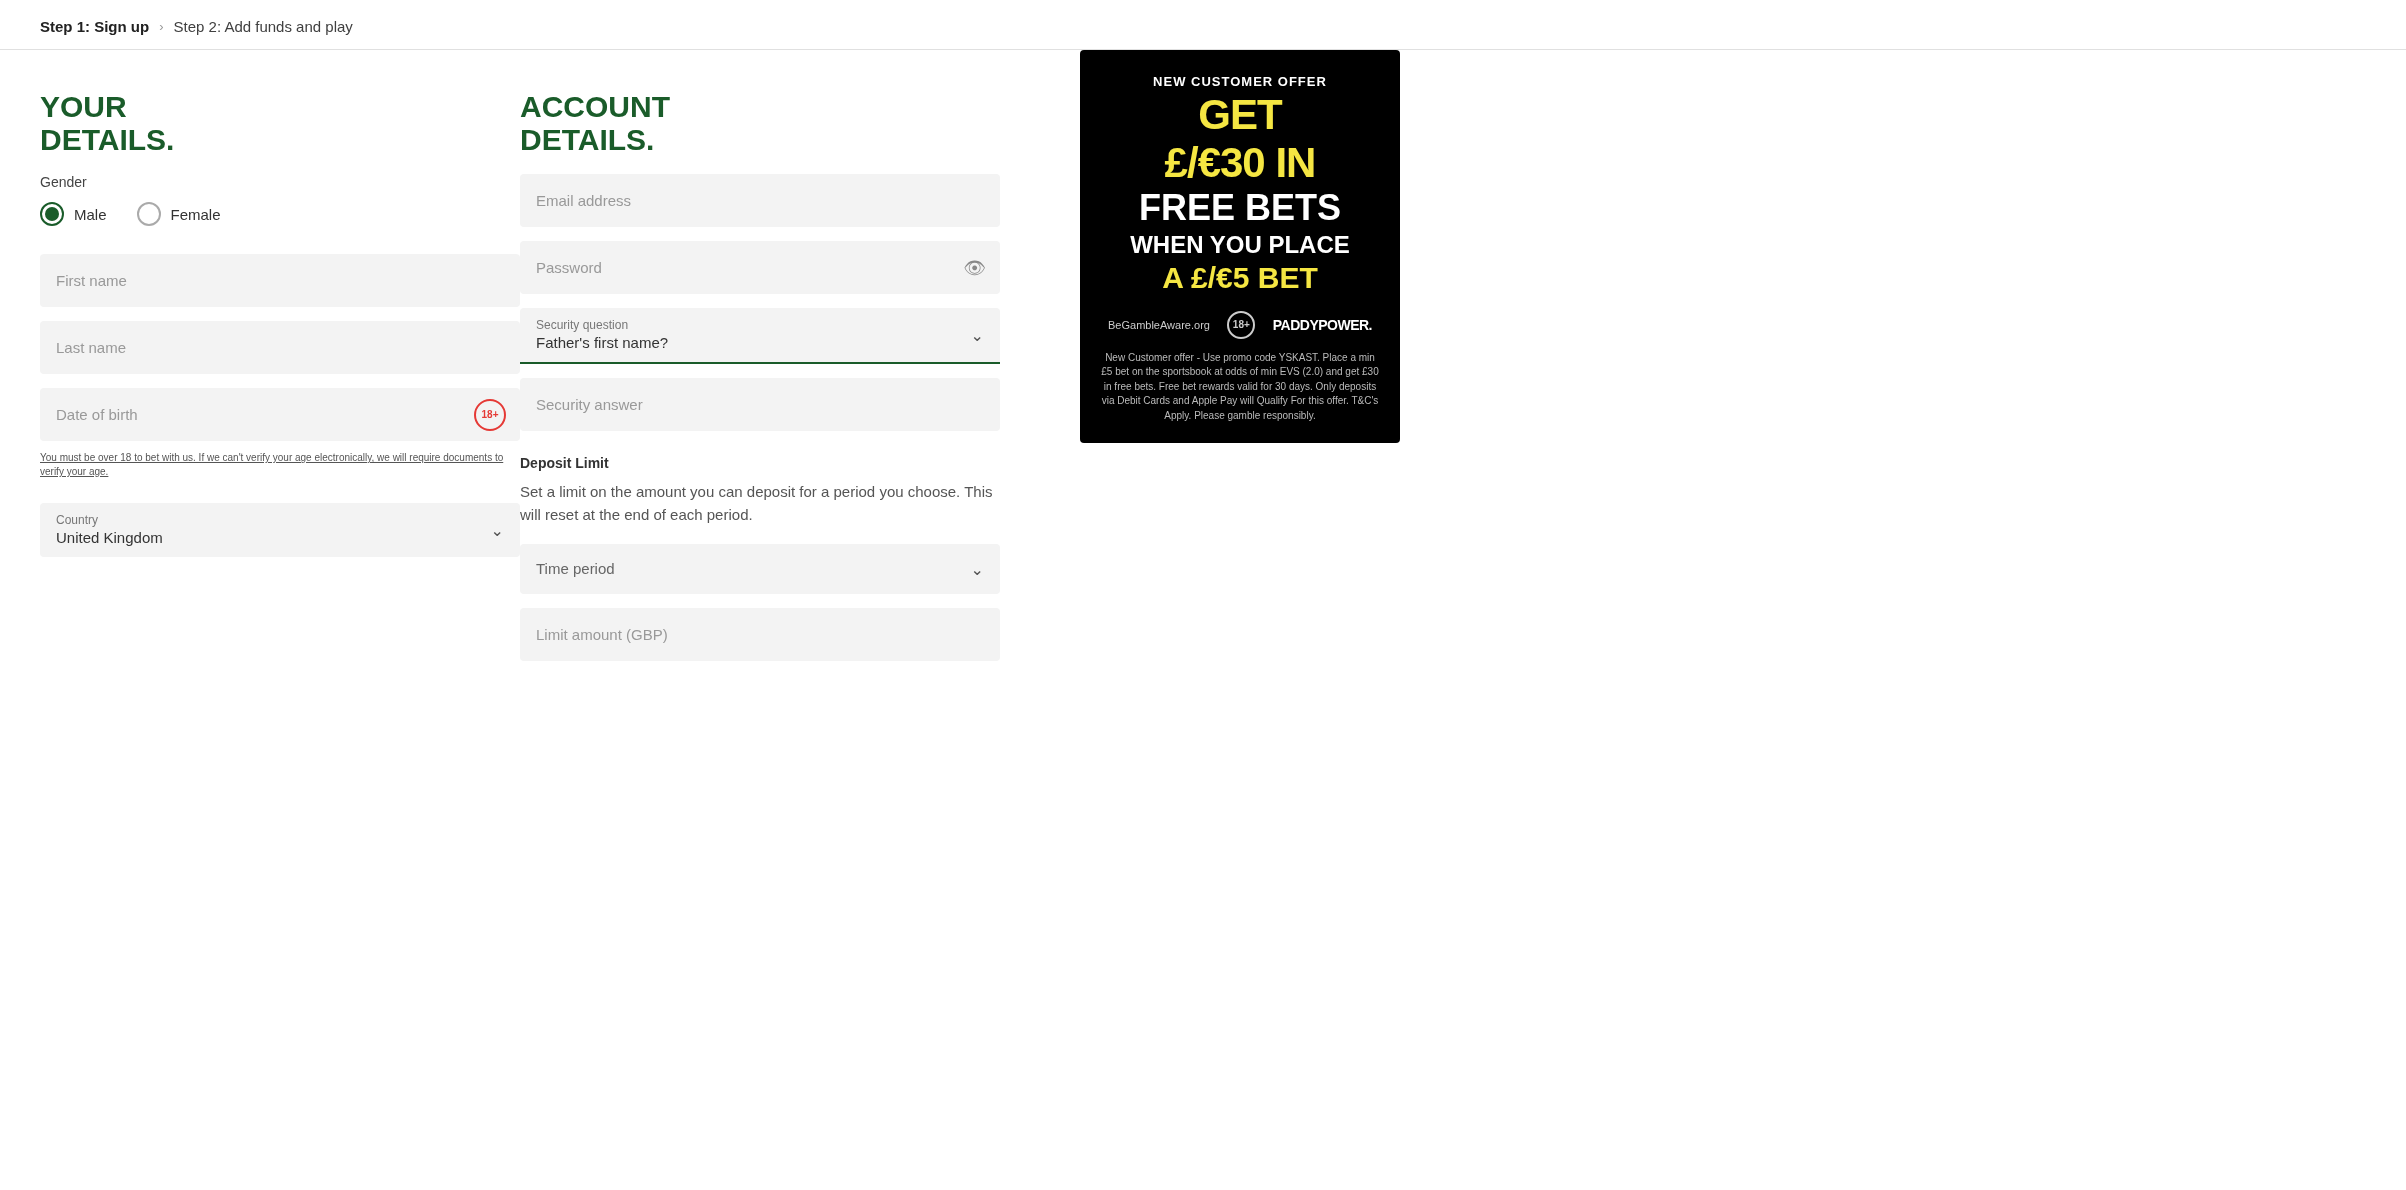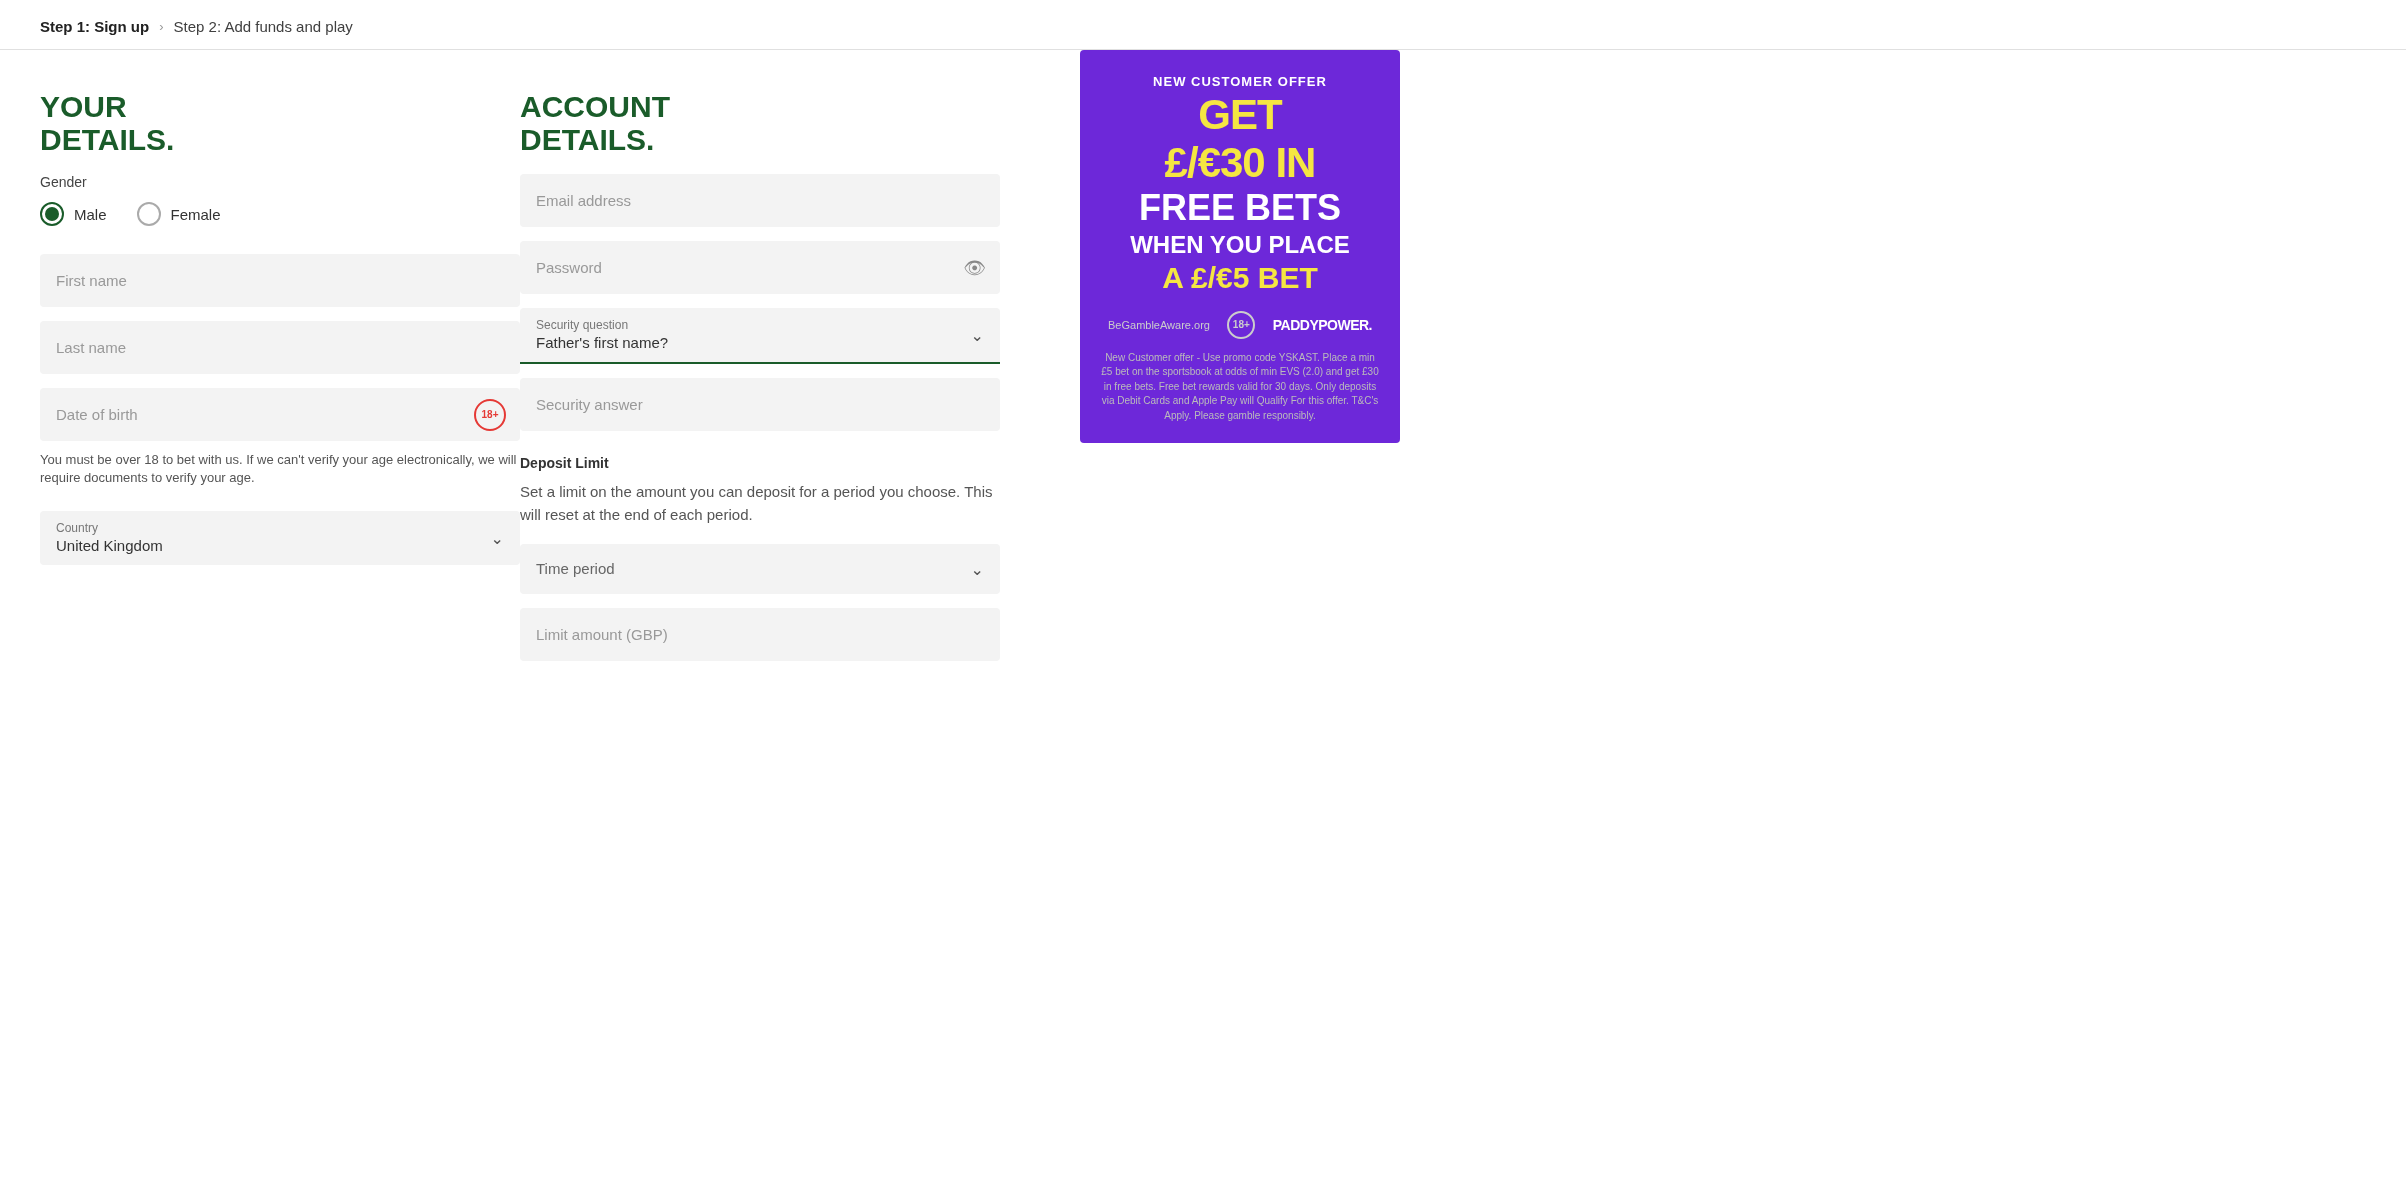--- a/index.html
+++ b/index.html
@@ -159,24 +159,25 @@
       border: 2px solid #e53935;
       color: #e53935;
       font-size: 10px;
       font-weight: 700;
       display: flex;
       align-items: center;
       justify-content: center;
     }
 
     .age-warning {
-      font-size: 13px;
+      font-size: 10px;
       color: #555;
       line-height: 1.4;
       margin-bottom: 24px;
+      text-decoration: underline;
     }
 
     .country-wrapper {
       position: relative;
       background: #f3f3f3;
       border-radius: 4px;
       padding: 10px 16px 10px 16px;
       cursor: pointer;
     }
     .country-label-text {
@@ -283,21 +284,21 @@
       position: absolute;
       right: 16px;
       top: 50%;
       transform: translateY(-50%);
       font-size: 16px;
       color: #555;
     }
 
     
     .ad-container {
-      background: #6d28d9;
+      background: #000000;
       border-radius: 4px;
       padding: 24px 20px 20px 20px;
       color: #fff;
       width: 100%;
     }
     .ad-new-customer {
       text-align: center;
       font-size: 13px;
       font-weight: 700;
       color: #fff;

